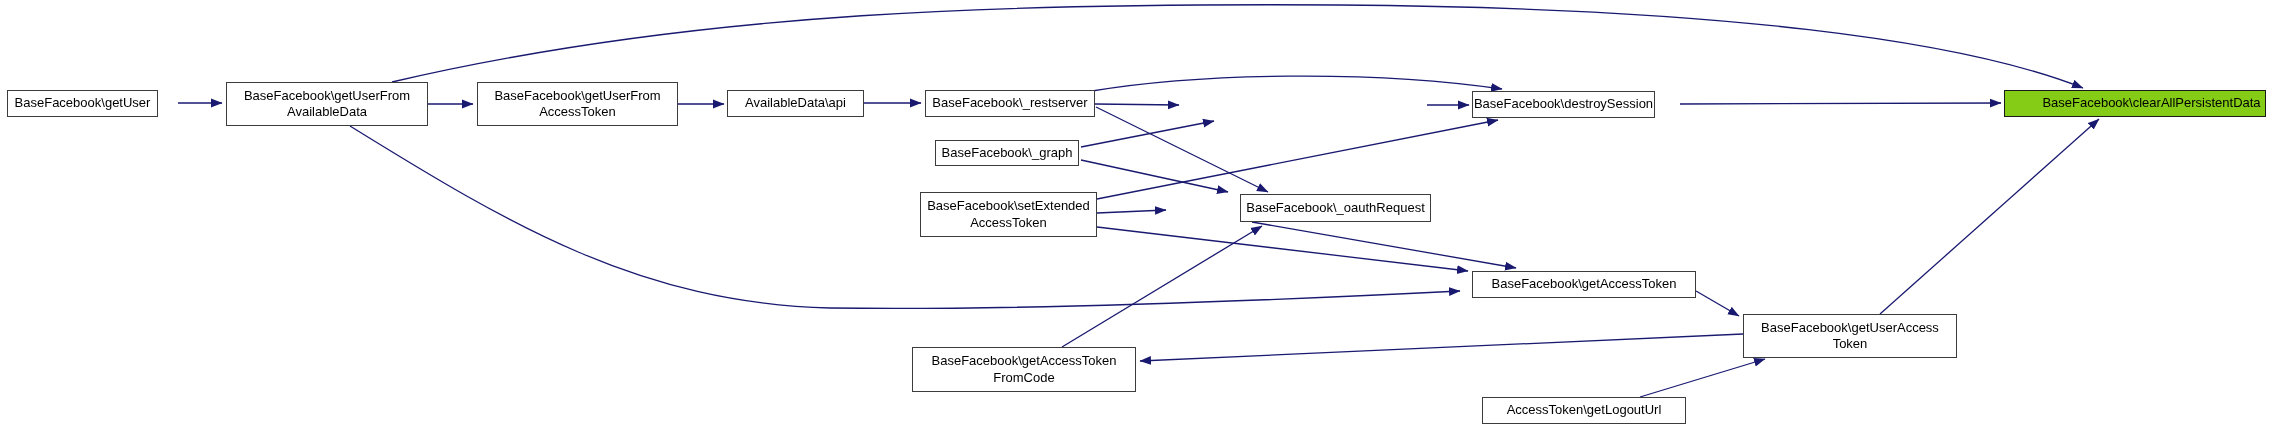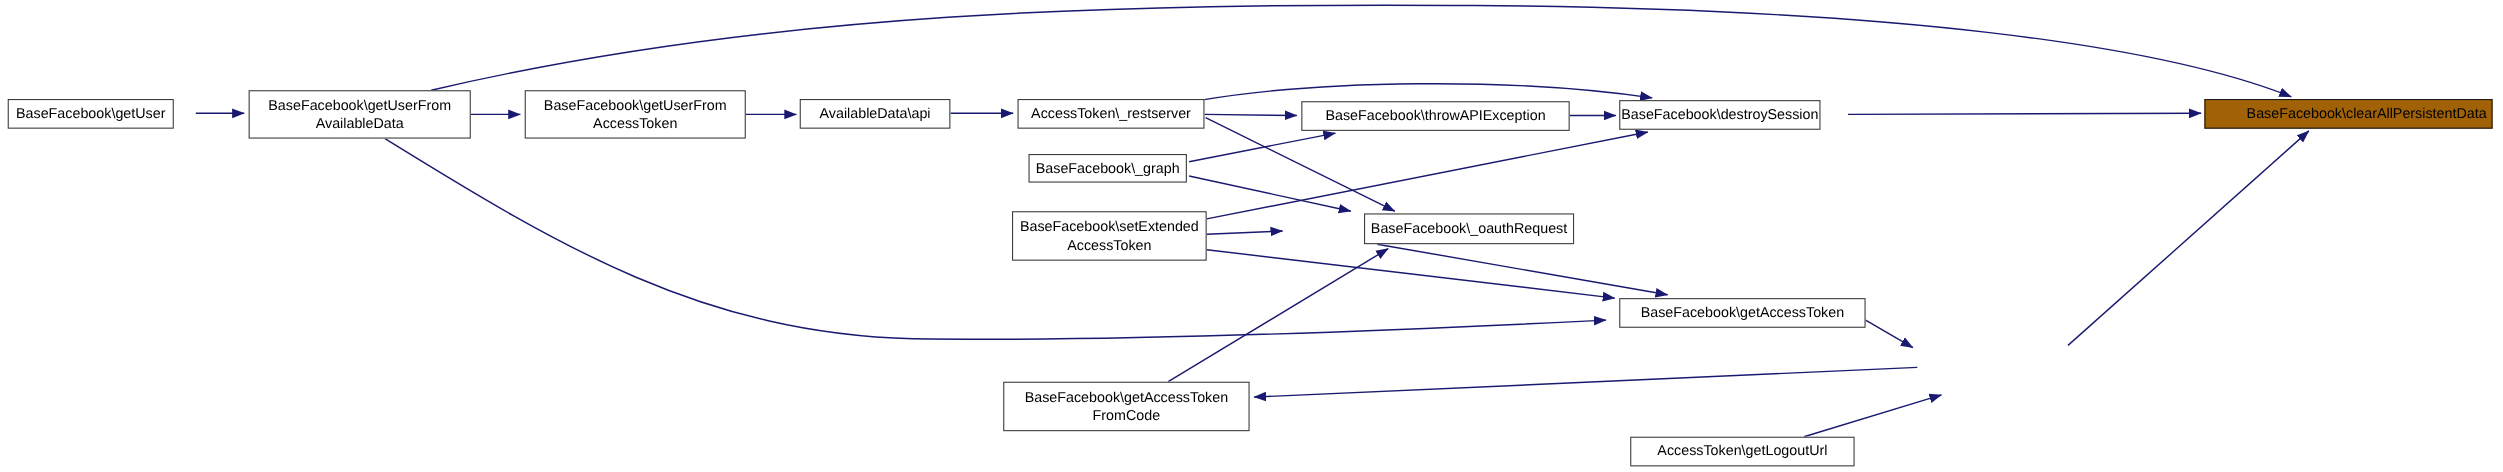--- a/index.html
+++ b/index.html
@@ -32,21 +32,21 @@
     line-height: 1.25;
     display: flex;
     align-items: center;
     justify-content: center;
     text-align: center;
     white-space: pre-line;
     cursor: pointer;
     z-index: 2;
   }
   .node.focus {
-    background: #a16207;
+    background: #84cc16;
     border-color: #1a1a1a;
     padding-left: 33px;
   }
   .edge {
     fill: none;
     stroke: #191970;
     stroke-width: 1.3px;
   }
 </style>
 </head>
@@ -87,36 +87,37 @@
   <div class="node" style="left:7px;top:90px;width:151px;height:27px">BaseFacebook\getUser</div>
 
   <div class="node" style="left:226px;top:82px;width:202px;height:44px">BaseFacebook\getUserFrom
 AvailableData</div>
 
   <div class="node" style="left:477px;top:82px;width:201px;height:44px">BaseFacebook\getUserFrom
 AccessToken</div>
 
   <div class="node" style="left:727px;top:90px;width:137px;height:27px">AvailableData\api</div>
 
-  <div class="node" style="left:925px;top:90px;width:170px;height:27px">AccessToken\_restserver</div>
+  <div class="node" style="left:925px;top:90px;width:170px;height:27px">BaseFacebook\_restserver</div>
 
   <div class="node" style="left:935px;top:140px;width:144px;height:26px">BaseFacebook\_graph</div>
 
-  <div class="node" style="left:1183px;top:92px;width:244px;height:27px">BaseFacebook\throwAPIException</div>
 
   <div class="node" style="left:1472px;top:91px;width:183px;height:27px">BaseFacebook\destroySession</div>
 
   <div class="node focus" style="left:2004px;top:90px;width:262px;height:27px">BaseFacebook\clearAllPersistentData</div>
 
   <div class="node" style="left:920px;top:192px;width:177px;height:45px">BaseFacebook\setExtended
 AccessToken</div>
 
   <div class="node" style="left:1240px;top:194px;width:191px;height:28px">BaseFacebook\_oauthRequest</div>
 
   <div class="node" style="left:1472px;top:271px;width:224px;height:27px">BaseFacebook\getAccessToken</div>
 
+  <div class="node" style="left:1743px;top:314px;width:214px;height:44px">BaseFacebook\getUserAccess
+Token</div>
 
   <div class="node" style="left:912px;top:347px;width:224px;height:45px">BaseFacebook\getAccessToken
 FromCode</div>
 
   <div class="node" style="left:1482px;top:397px;width:204px;height:27px">AccessToken\getLogoutUrl</div>
 
 </div>
 
 </body></html>

